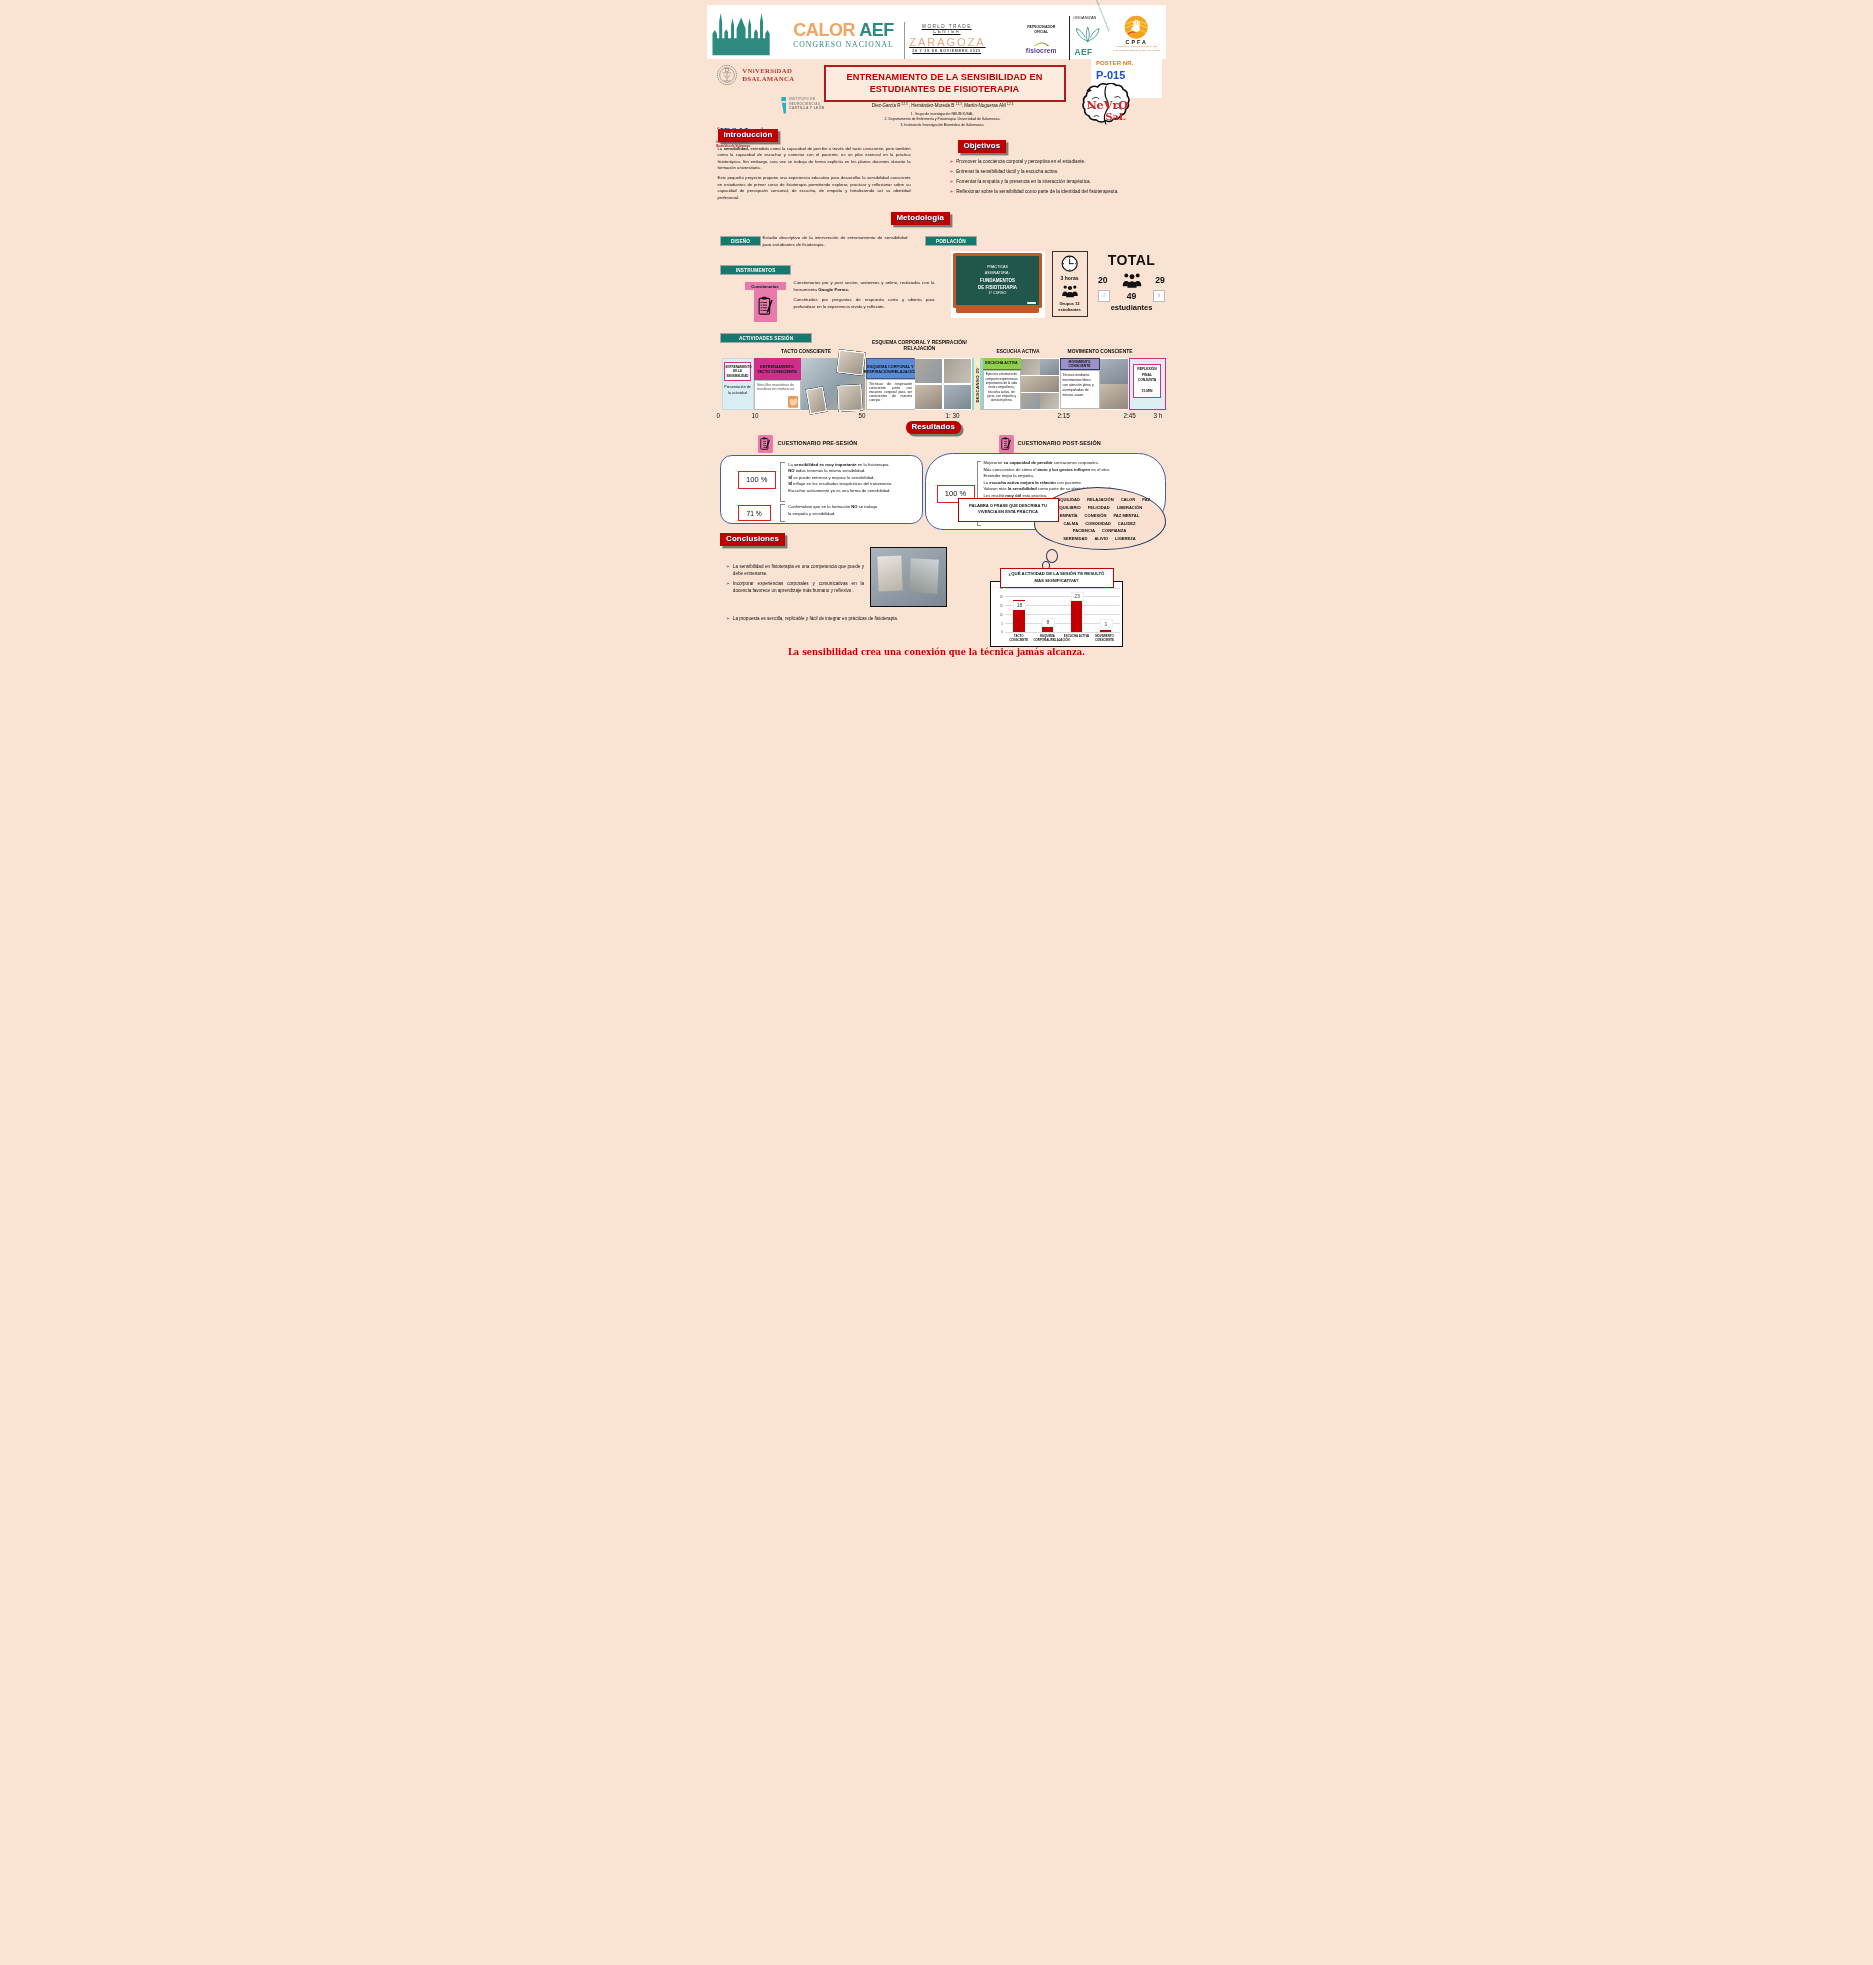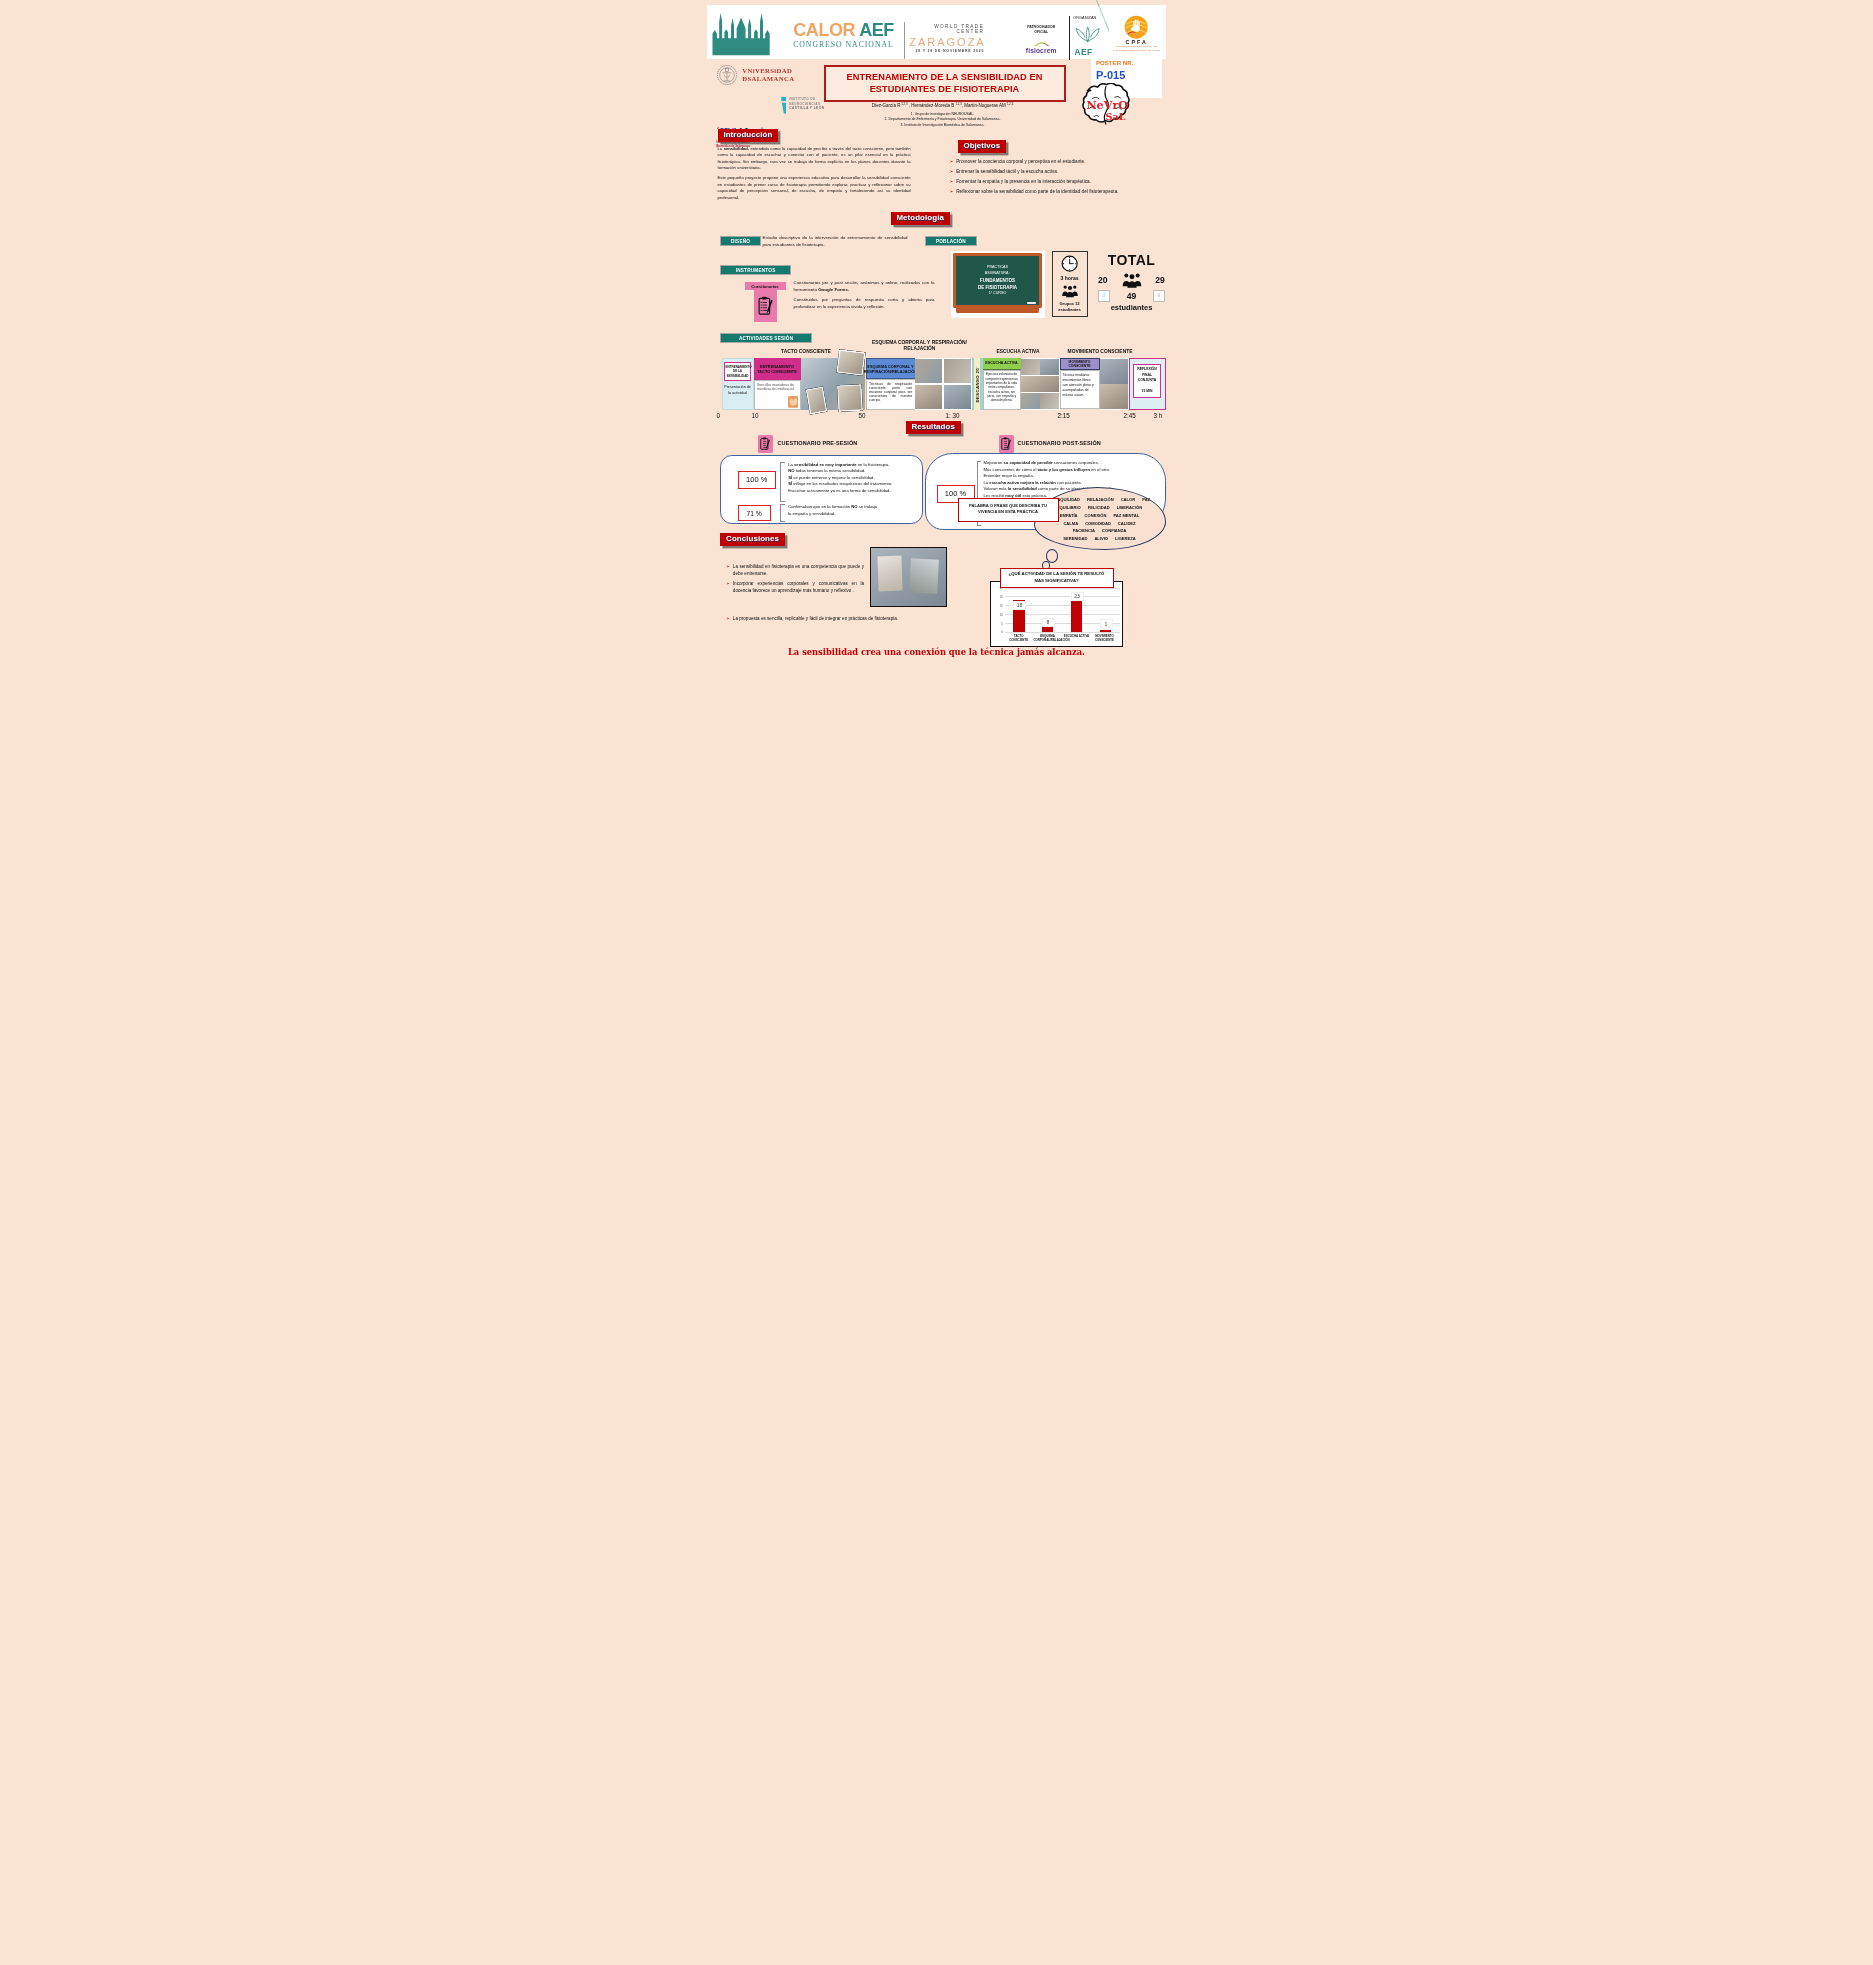--- a/index.html
+++ b/index.html
@@ -124,21 +124,21 @@
 
   <div class="abs header">
     <svg class="abs" style="left:3.9px;bottom:2.4px;" width="78" height="46" viewBox="0 0 210 120">
       <path fill="#2e8b80" d="M4 120 V62 l6-10 6 10 v12 h6 V30 l4-24 4 24 v44 h6 V58 l5-8 5 8 v16 h8 V40 l4-20 4 20 v34 h7 V48 l12-30 12 30 v26 h7 V40 l4-20 4 20 v34 h8 V58 l5-8 5 8 v16 h6 V30 l4-24 4 24 v44 h6 V62 l6-10 6 10 v58 Z"></path>
     </svg>
     <div class="abs" style="left:86px;top:16.5px;">
       <div class="brand-line"><span class="roman">CALOR</span> <span class="acro">AEF</span></div>
       <div class="congreso">CONGRESO NACIONAL</div>
     </div>
     <div class="abs vline" style="left:197px;top:17.7px;height:37px;"></div>
-    <div class="abs" style="left:202px;top:19.7px;width:75px;text-align:right;">
+    <div class="abs" style="left:202px;top:19.7px;width:75px;text-align:center;text-decoration:underline;">
       <div class="wtc1">WORLD TRADE CENTER</div>
       <div class="wtc2">ZARAGOZA</div>
       <div class="wtc3">28 Y 29 DE NOVIEMBRE 2025</div>
     </div>
     <div class="abs" style="left:311px;top:20.4px;width:46px;text-align:center;">
       <div class="sp-lab">PATROCINADOR</div>
       <div class="sp-lab">OFICIAL</div>
       <div style="margin-top:5.5px;">
         <svg width="17.3" height="4.7" viewBox="0 0 44 12">
           <defs>
@@ -468,21 +468,21 @@
   <div class="abs axis" id="axis" style="left:0;top:412px;width:468px;height:8.6px;">
       <span style="left: 14px;">0</span>
       <span style="left: 49px;">10</span>
       <span style="left: 156px;">50</span>
       <span style="left: 243px;">1: 30</span>
       <span style="left: 355px;">2:15</span>
       <span style="left: 421px;">2:45</span>
       <span style="left: 451px;">3 h</span>
     </div>
 
-  <div class="abs sec" style="left:203px;top:421px;">Resultados</div>
+  <div class="abs sec" style="left:203px;top:421px;border-radius:6px;">Resultados</div>
 
   <div class="abs q-icon" style="left:55px;top:435px;">
     <svg width="10.2" height="13.4" viewBox="0 0 40 50">
       <rect x="3" y="5" width="28" height="42" rx="3" fill="none" stroke="#111" stroke-width="3.5"></rect>
       <rect x="11" y="1" width="12" height="7" rx="2" fill="#111"></rect>
       <g stroke="#111" stroke-width="2.5">
           <path d="M12 16 h12 M12 24 h12 M12 32 h12 M12 40 h12"></path>
         </g>
       <path d="M35 9 l4 2 -11 30 -5 4 1-6 z" fill="#111"></path>
     </svg>

